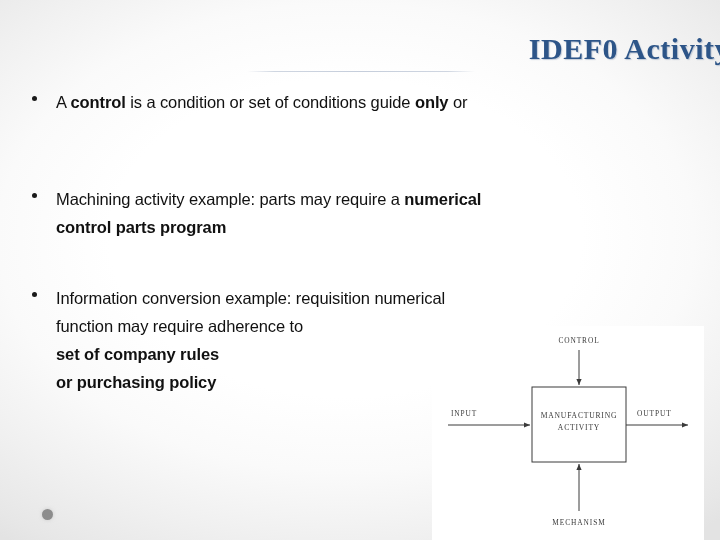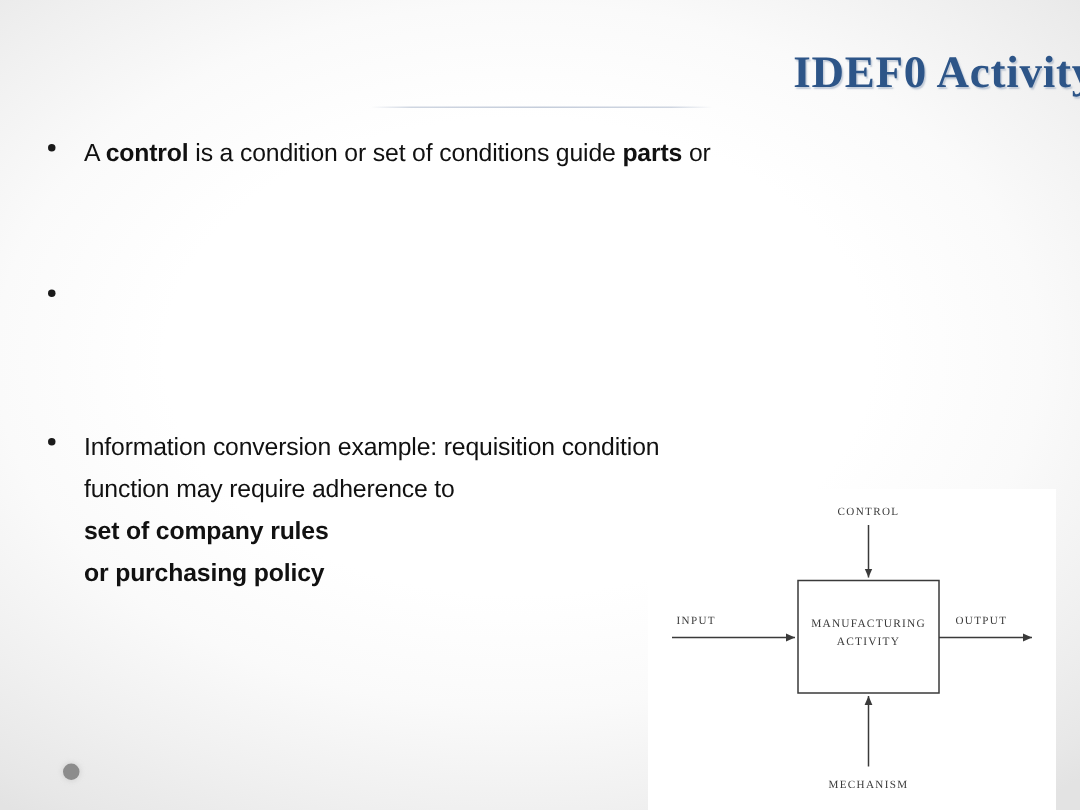--- a/index.html
+++ b/index.html
@@ -133,35 +133,41 @@
 
   <div id="title-block">
     <span id="title-text">IDEF0 Activity</span>
   </div>
   <div id="title-rule"></div>
 
   <div class="bullet-row" id="bullet-1">
     <span class="bullet-mark"></span>
     <div class="bullet-body">
       <span class="ln">
-        <span>A </span><b>control</b><span> is a condition or set of conditions guide </span><b>parts</b><span> or</span>
+        <span>A </span><b>control</b><span> is a condition or set of conditions guide </span><b>only</b><span> or</span>
       </span>
     </div>
   </div>
 
   <div class="bullet-row" id="bullet-2">
     <span class="bullet-mark"></span>
     <div class="bullet-body">
+      <span class="ln">
+        <span>Machining activity example: parts may require a </span><b>numerical</b>
+      </span>
+      <span class="ln">
+        <b>control parts program</b>
+      </span>
     </div>
   </div>
 
   <div class="bullet-row" id="bullet-3">
     <span class="bullet-mark"></span>
     <div class="bullet-body">
-      <span class="ln">Information conversion example: requisition condition</span>
+      <span class="ln">Information conversion example: requisition numerical</span>
       <span class="ln">function may require adherence to</span>
       <span class="ln"><b>set of company rules</b></span>
       <span class="ln"><b>or purchasing policy</b></span>
     </div>
   </div>
 
   <div id="footer-dot"></div>
 
   <div id="idef0-panel">
     <svg id="idef0-svg" width="272" height="214" viewBox="0 0 272 214">

